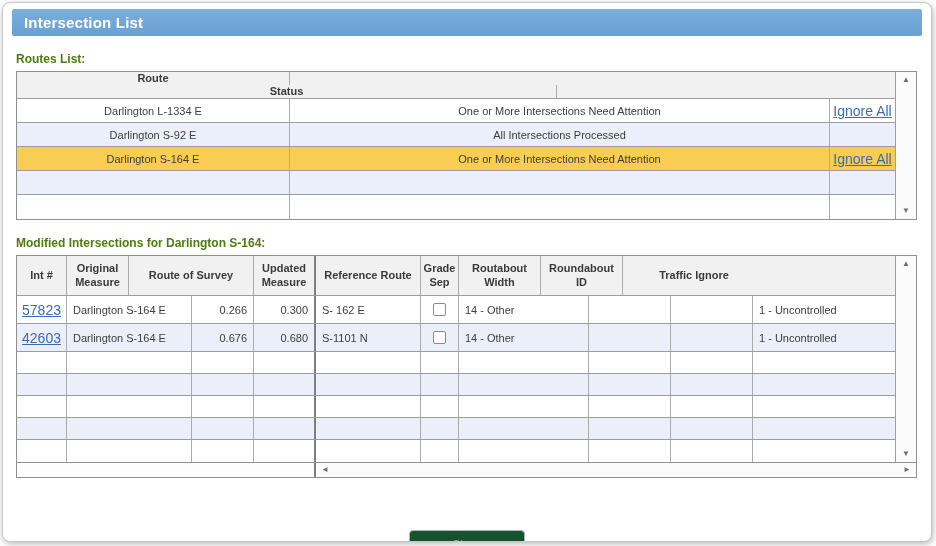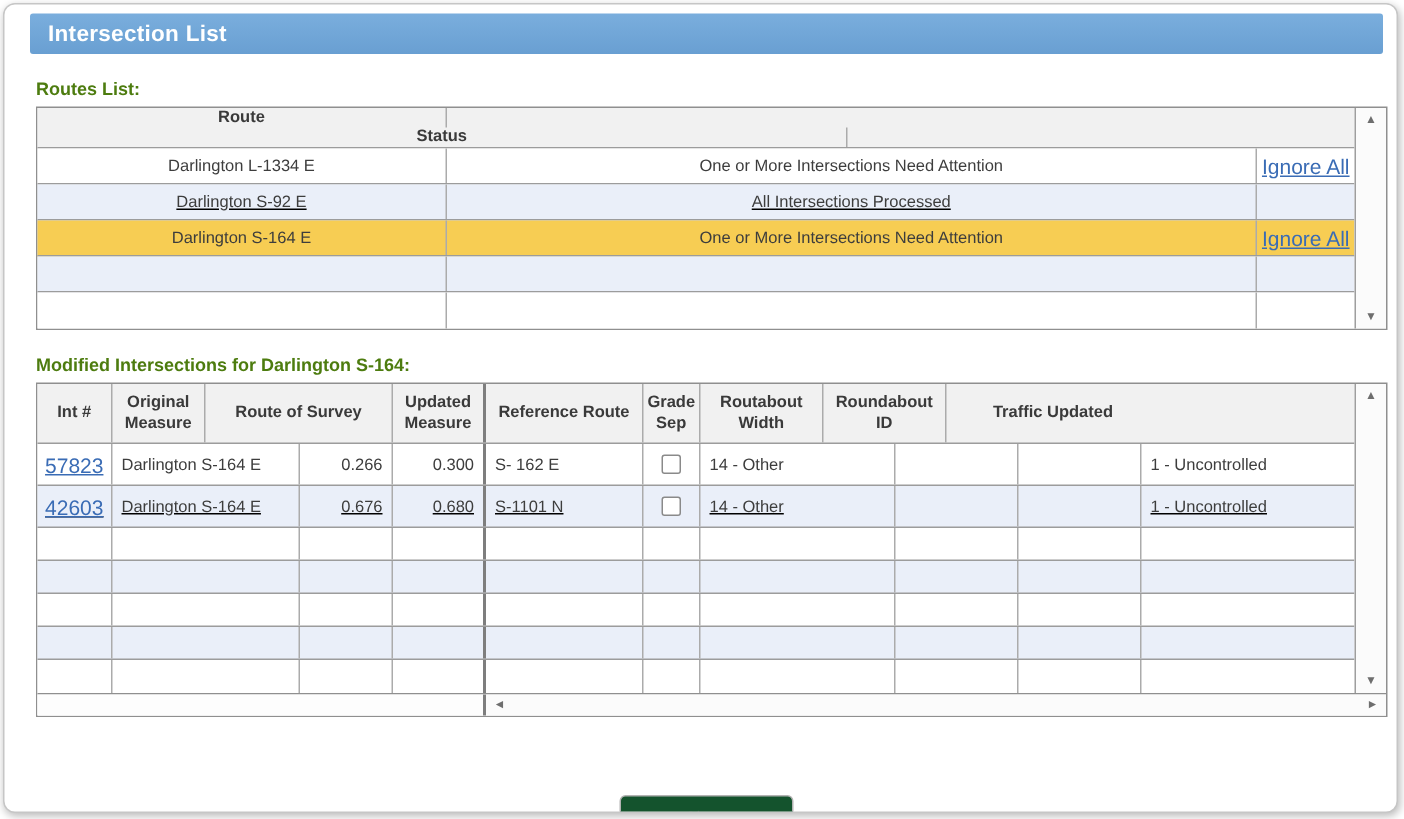--- a/index.html
+++ b/index.html
@@ -1,42 +1,42 @@
 <!DOCTYPE html>
 <html style="--titlebar-top: #7aaedd; --titlebar-bottom: #699fd2; --selected-row: #f7cd53; --alt-row: #eaeff9; --header-bg: #f1f1f1; --link: #3a6cb5;"><head>
 <meta charset="utf-8">
 <style>
   * { box-sizing: border-box; margin: 0; padding: 0; }
   html, body { width: 936px; height: 546px; background: #fff; overflow: hidden;
     font-family: "Liberation Sans", sans-serif; }
 
   .window { position: absolute; left: 2px; top: 2px; width: 930px; height: 540px;
     background: #fff; border: 1px solid #c6c6c6; border-radius: 8px;
-    box-shadow: 1px 2px 6px rgba(0,0,0,.28); overflow: hidden; padding-left: 8px; }
+    box-shadow: 1px 2px 6px rgba(0,0,0,.28); overflow: hidden; }
 
   .titlebar { margin: 6px 9px 0 9px; height: 27px; border-radius: 2px;
     background: linear-gradient(var(--titlebar-top, #7aaedd), var(--titlebar-bottom, #699fd2));
     display: flex; align-items: center; padding-left: 12px; }
   .titlebar .title { color: #ffffff; font-weight: bold; font-size: 15px; letter-spacing: .2px; }
 
   .content { padding: 0 13px; }
   .section-label { font-size: 12px; font-weight: bold; color: #4d7c0f;
     margin-top: 16px; margin-bottom: 5px; }
   .section-label.mt { }
 
   .table { width: 901px; border: 1px solid #8f8f8f; background: #fff; }
   .t-top { display: flex; }
   .t-main { flex: 1; }
 
   .t-row { display: flex; height: 24px; background: #fff; border-bottom: 1px solid #9c9c9c; }
   .t-head { height: 27px; background: var(--header-bg, #f1f1f1); flex-direction: column; }
   .ix-head { height: 40px; background: var(--header-bg, #f1f1f1); }
   .ix-row { height: 28px; }
   .ix-row.empty { height: 22px; }
-  .t-row.alt { background: var(--alt-row, #eaeff9); text-decoration: underline; }
+  .t-row.alt { background: var(--alt-row, #eaeff9); }
   .t-row.sel { background: var(--selected-row, #f7cd53); }
   #routes-body .t-row:last-child, #ix-body .t-row:last-child { border-bottom: none; }
 
   .cell { border-right: 1px solid #ababab; display: flex; align-items: center;
     padding: 0 6px; font-size: 11px; color: #3d3d3d; overflow: hidden; white-space: nowrap; }
   .t-row .cell:last-child { border-right: none; }
   .cell.center { justify-content: center; }
   .cell.right { justify-content: flex-end; }
   .cell.head { font-weight: bold; justify-content: center; text-align: center;
     white-space: normal; line-height: 1.2; color: #3a3a3a; }
@@ -139,21 +139,21 @@
         <div class="t-main">
           <div class="t-row ix-head" id="ix-head">
               <div class="cell head ic0">Int #</div>
               <div class="cell head ic2">Original Measure</div>
               <div class="cell head ic1">Route of Survey</div>
               <div class="cell head ic3 sep">Updated Measure</div>
               <div class="cell head ic4">Reference Route</div>
               <div class="cell head ic5">Grade Sep</div>
               <div class="cell head ic8">Routabout Width</div>
               <div class="cell head ic7">Roundabout ID</div>
-              <div class="cell head ic9">Traffic Updated</div>
+              <div class="cell head ic9">Traffic Ignore</div>
             </div>
           <div id="ix-body">
               <div class="t-row ix-row">
     <div class="cell ic0 center">
       <a class="link" href="#">57823</a>
     </div>
     <div class="cell ic1">Darlington S-164 E</div>
     <div class="cell ic2 right">0.266</div>
     <div class="cell ic3 right sep">0.300</div>
     <div class="cell ic4">S- 162 E</div>

